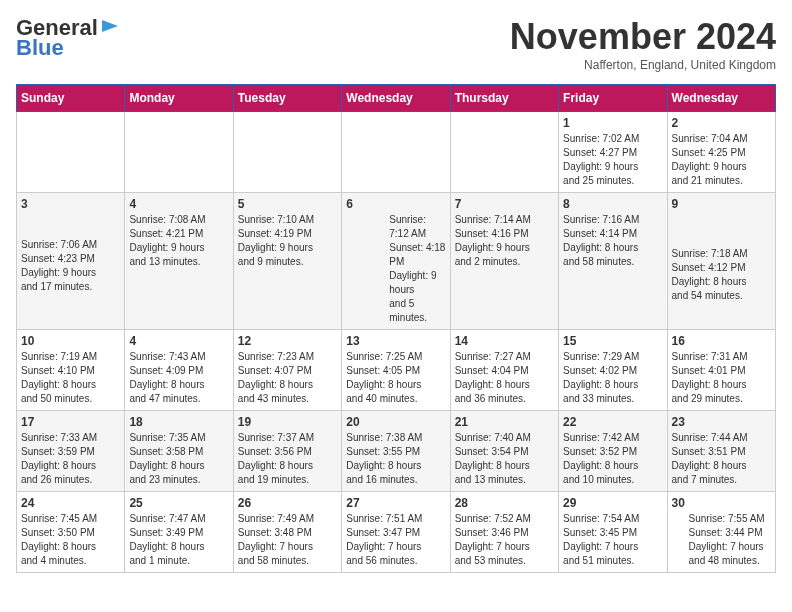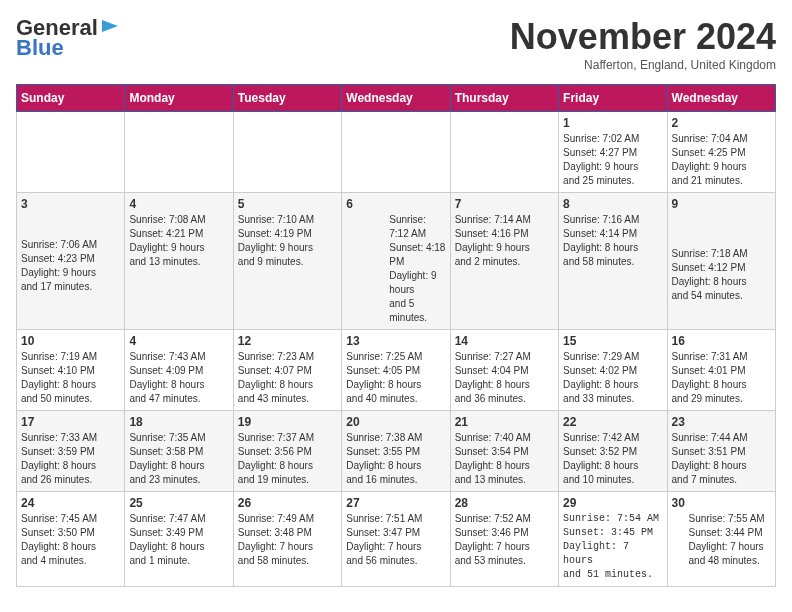--- a/index.html
+++ b/index.html
@@ -317,21 +317,21 @@
         </td>
         <td>
           <span class="day-num">28</span>
           <div class="day-info" style="white-space: pre-line;">Sunrise: 7:52 AM
 Sunset: 3:46 PM
 Daylight: 7 hours
 and 53 minutes.</div>
         </td>
         <td>
           <span class="day-num">29</span>
-          <div class="day-info" style="white-space: pre-line; font-family: Liberation Mono, monospace;">Sunrise: 7:54 AM
+          <div class="day-info" style="white-space: pre-line;">Sunrise: 7:54 AM
 Sunset: 3:45 PM
 Daylight: 7 hours
 and 51 minutes.</div>
         </td>
         <td>
           <span class="day-num">30</span>
           <div class="day-info" style="white-space: pre-line; margin-left: 17px;">Sunrise: 7:55 AM
 Sunset: 3:44 PM
 Daylight: 7 hours
 and 48 minutes.</div>

